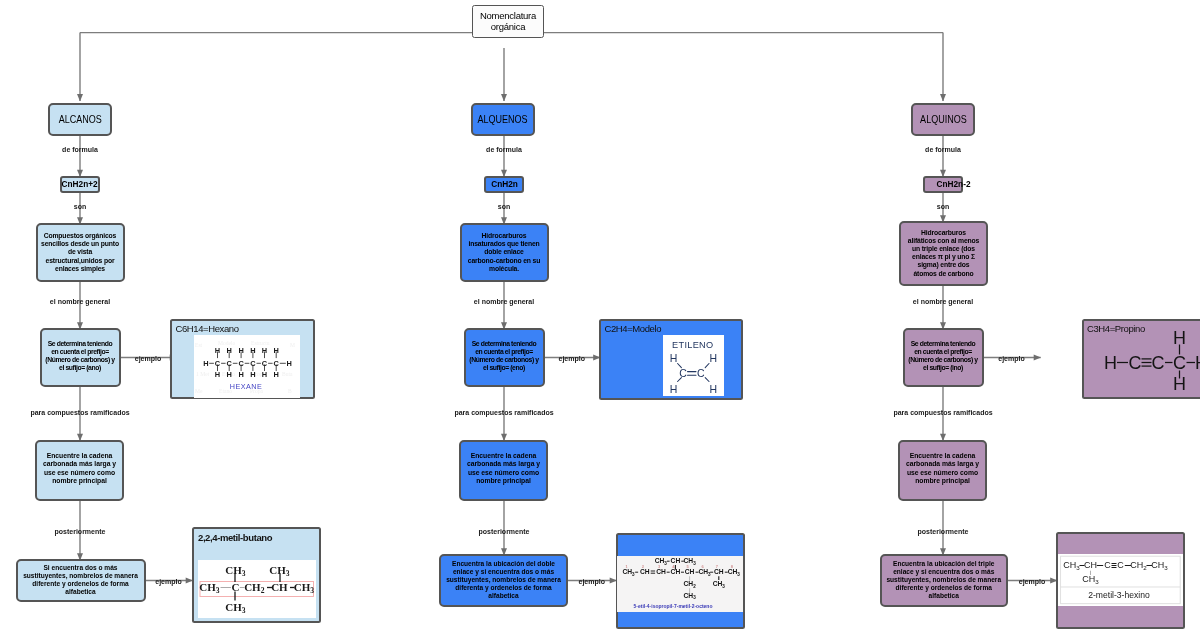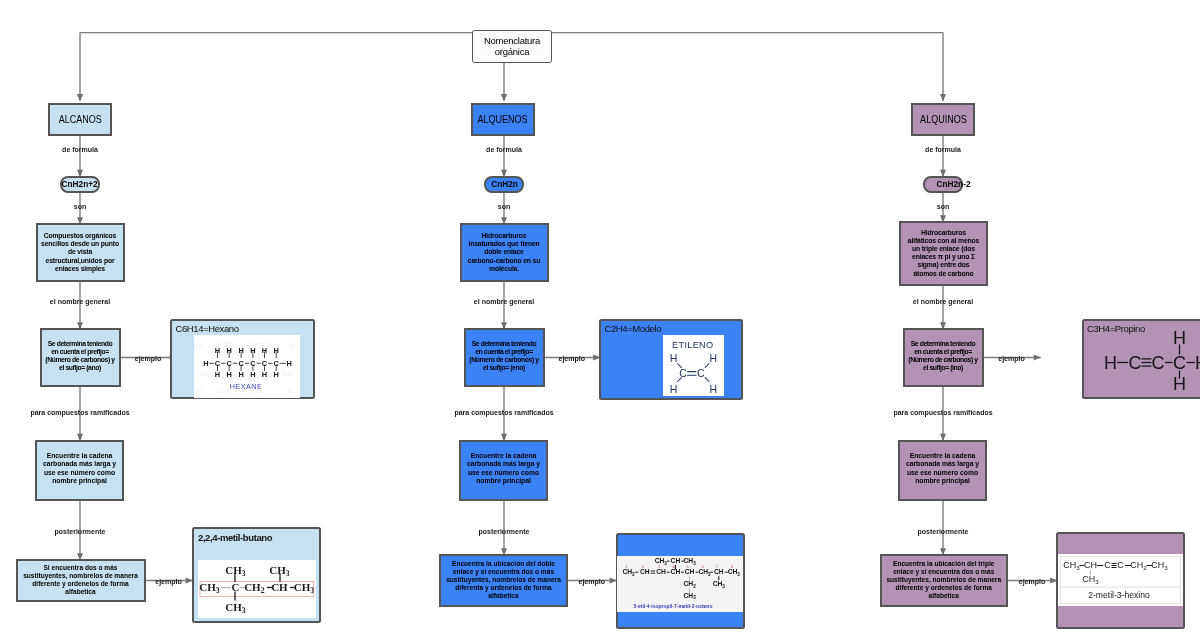--- a/index.html
+++ b/index.html
@@ -1,27 +1,27 @@
 <!DOCTYPE html>
 <html><head>
 <meta charset="utf-8">
 <title>Nomenclatura organica</title>
 <style>
   html,body{margin:0;padding:0;}
   body{width:1200px;height:644px;background:#ffffff;font-family:"Liberation Sans",sans-serif;overflow:hidden;}
   #stage{position:relative;width:1200px;height:644px;background:#fff;}
   svg.edges{position:absolute;left:0;top:0;width:1200px;height:644px;pointer-events:none;}
 
-  .node{position:absolute;box-sizing:border-box;border:2px solid #555555;border-radius:0;
+  .node{position:absolute;box-sizing:border-box;border:2px solid #555555;border-radius:5px;
         display:flex;align-items:center;justify-content:center;text-align:center;color:#000;
         line-height:1.2;white-space:pre-line;}
   .node.root{background:#fcfcfc;font-size:9.5px;border-radius:2.5px;line-height:1.22;letter-spacing:-0.25px;border-width:1.6px;}
   .node.cls{font-size:11px;}
   .node.cls>span{display:inline-block;transform:scaleX(0.82);}
-  .node.form{font-size:9px;font-weight:bold;border-radius:8px;align-items:flex-start;padding-top:1px;}
+  .node.form{font-size:9px;font-weight:bold;border-radius:3px;align-items:flex-start;padding-top:1px;}
   .node.form>span{display:inline-block;transform:scaleX(0.92);white-space:nowrap;}
   .node.form{white-space:nowrap;overflow:visible;}
   .node.desc{font-size:6.8px;font-weight:bold;padding:0;white-space:pre;letter-spacing:-0.15px;}
   .node.rule{font-size:6.8px;letter-spacing:-0.4px;padding-bottom:2.5px;}
   .node.chain{letter-spacing:-0.03px;padding-bottom:3px;}
   .node.subst{font-size:6.6px;letter-spacing:0;padding-bottom:1.5px;}
   .node.ex{border-radius:2.5px;display:block;}
 
   .blue{background:#c6e1f2;}
   .pink{background:#3b82f6;}
@@ -67,21 +67,21 @@
       <path d="M943,136 L943,176.7" marker-end="url(#arw)"></path>
       <path d="M943,192.5 L943,222.2" marker-end="url(#arw)"></path>
       <path d="M943,285.5 L943,329.2" marker-end="url(#arw)"></path>
       <path d="M943,387 L943,440.7" marker-end="url(#arw)"></path>
       <path d="M943,500.5 L943,555.2" marker-end="url(#arw)"></path>
       <path d="M983.5,357.5 L1040.7,357.5" marker-end="url(#arw)"></path>
       <path d="M1008,580.5 L1057.2,580.5" marker-end="url(#arw)"></path>
     </g>
   </svg>
 
-  <div class="node root" style="left:472px;top:30px;width:80px;height:32.5px;">Nomenclatura
+  <div class="node root" style="left:472px;top:5px;width:72px;height:32.5px;">Nomenclatura
 orgánica</div>
 
   <div class="node cls blue" style="left:48px;top:103px;width:64px;height:33px;"><span>ALCANOS</span></div>
   <div class="node form blue" style="left:59.8px;top:175.5px;width:40.5px;height:17px;">
       <span>CnH2n+2</span>
     </div>
   <div class="node desc blue" style="left:35.5px;top:223px;width:89px;height:59px;">Compuestos orgánicos
 sencillos desde un punto
 de vista
 estructural,unidos por

